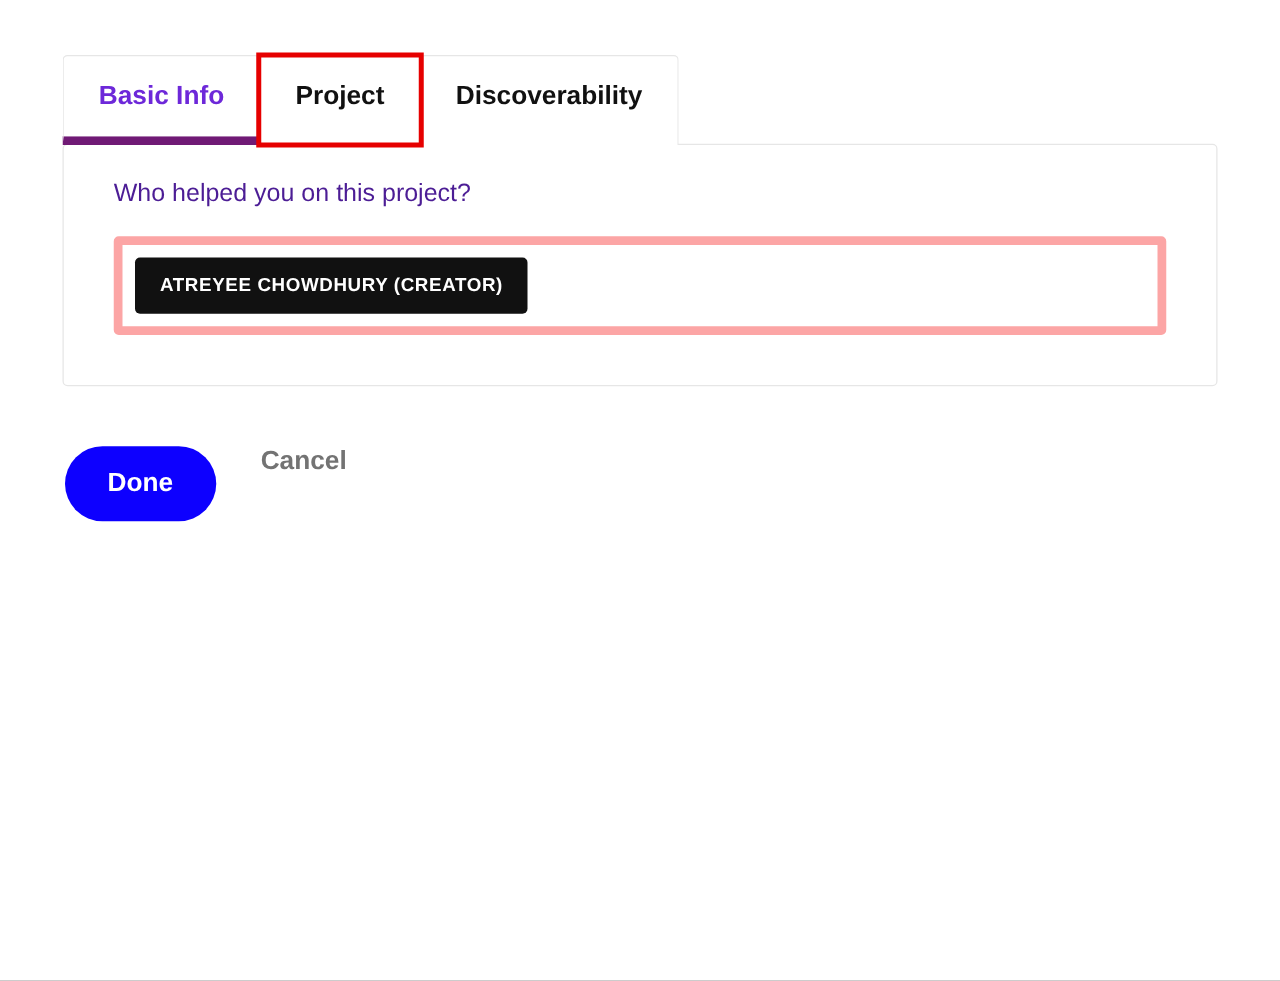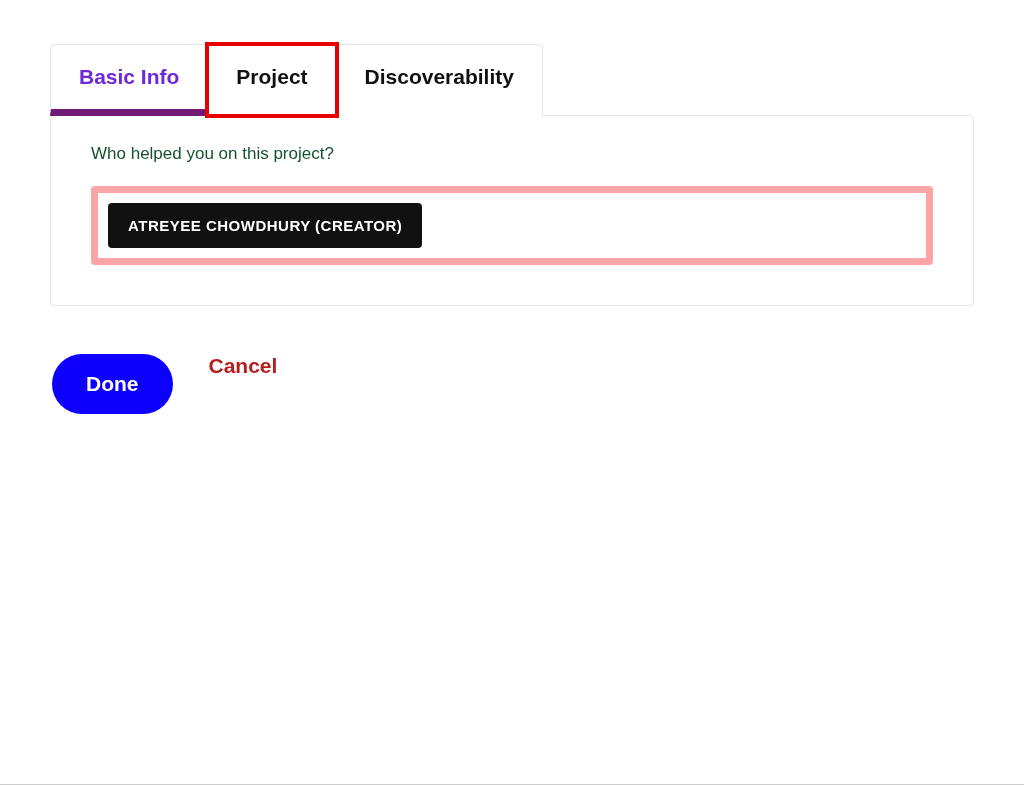--- a/index.html
+++ b/index.html
@@ -59,22 +59,22 @@
     .section + .section {
       border-top: 1px solid #e6e6e6;
     }
     .section-title {
       font-size: 21px;
       font-weight: 700;
       color: #111;
       margin-bottom: 18px;
     }
     .section-subtitle {
-      font-size: 17px;
-      color: #14532d;
+      font-size: 20px;
+      color: #4c1d95;
       margin-top: -8px;
       margin-bottom: 22px;
     }
     .textarea {
       width: 100%;
       min-height: 144px;
       border: 1px solid #4a4a4a;
       border-radius: 3px;
       padding: 18px 18px;
       font-size: 20px;
@@ -119,21 +119,21 @@
       border: none;
       font-size: 21px;
       font-weight: 700;
       padding: 18px 34px;
       border-radius: 999px;
       cursor: pointer;
     }
     .btn-secondary {
       background: none;
       border: none;
-      color: #b91c1c;
+      color: #737373;
       font-size: 21px;
       font-weight: 600;
       cursor: pointer;
     }
   </style>
 </head>
 <body>
 
 <div class="container">
 

